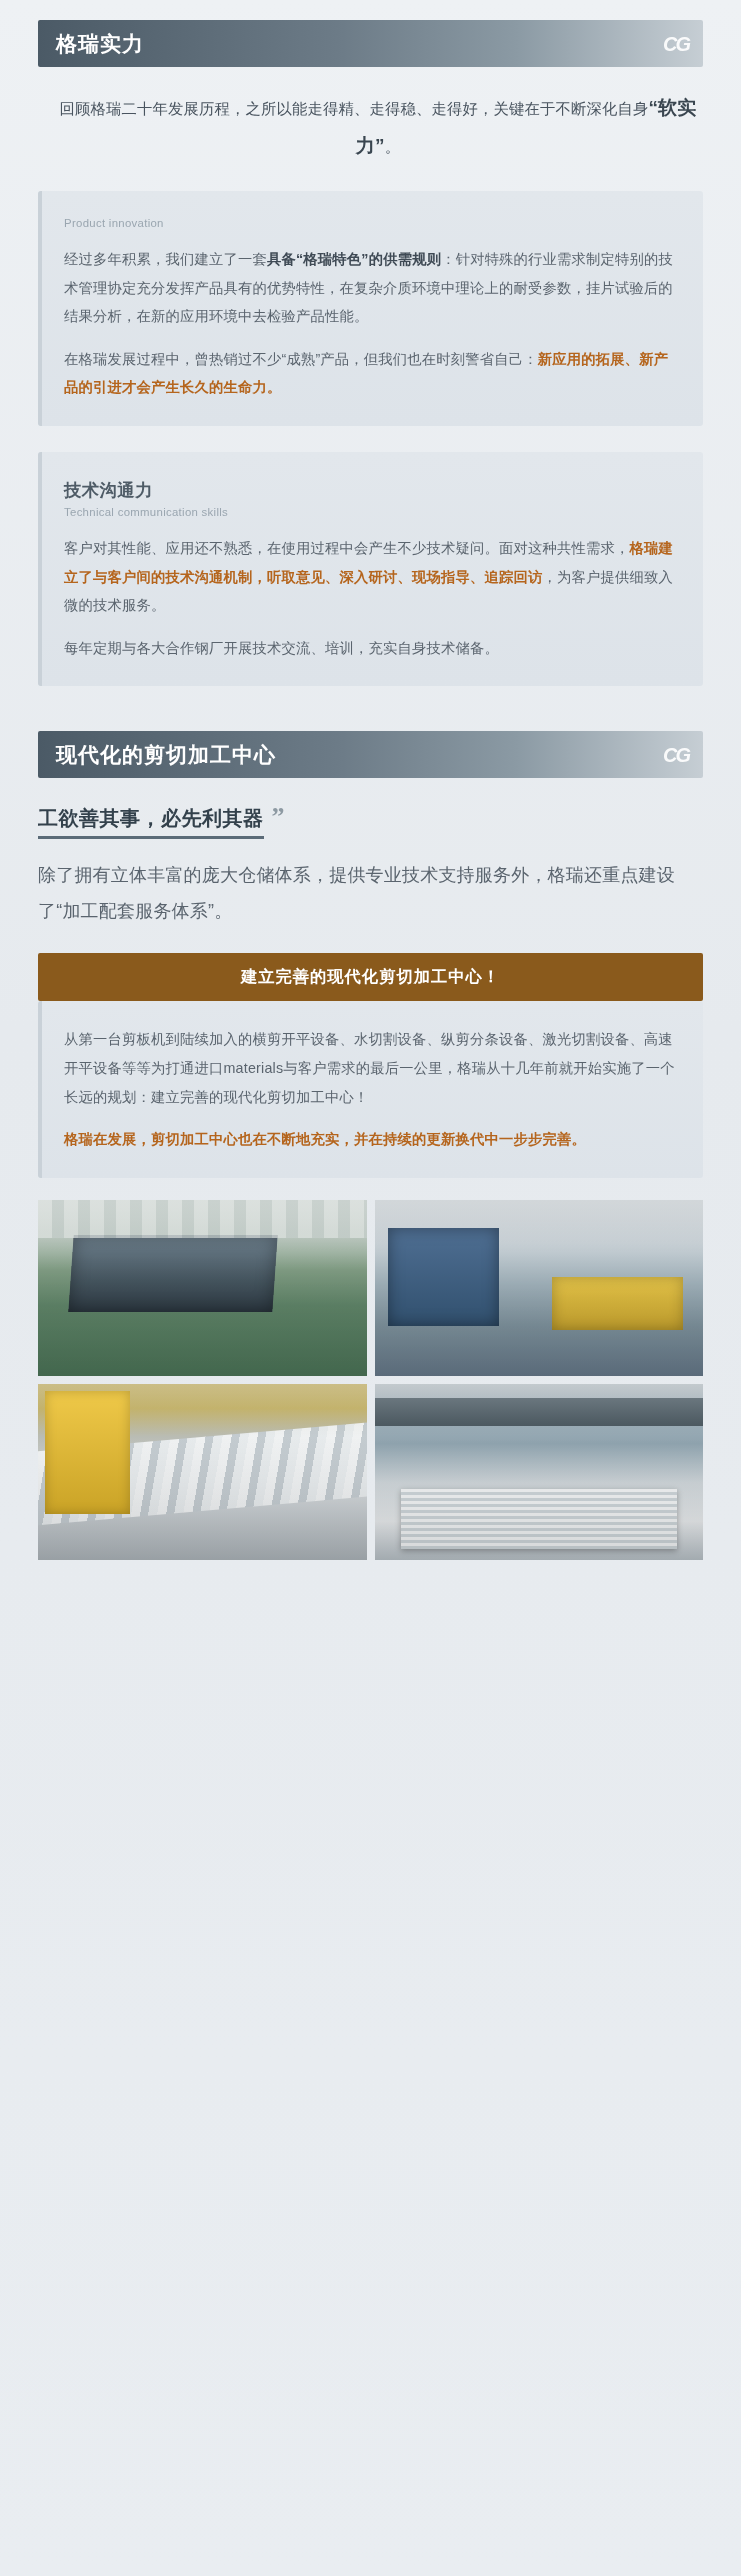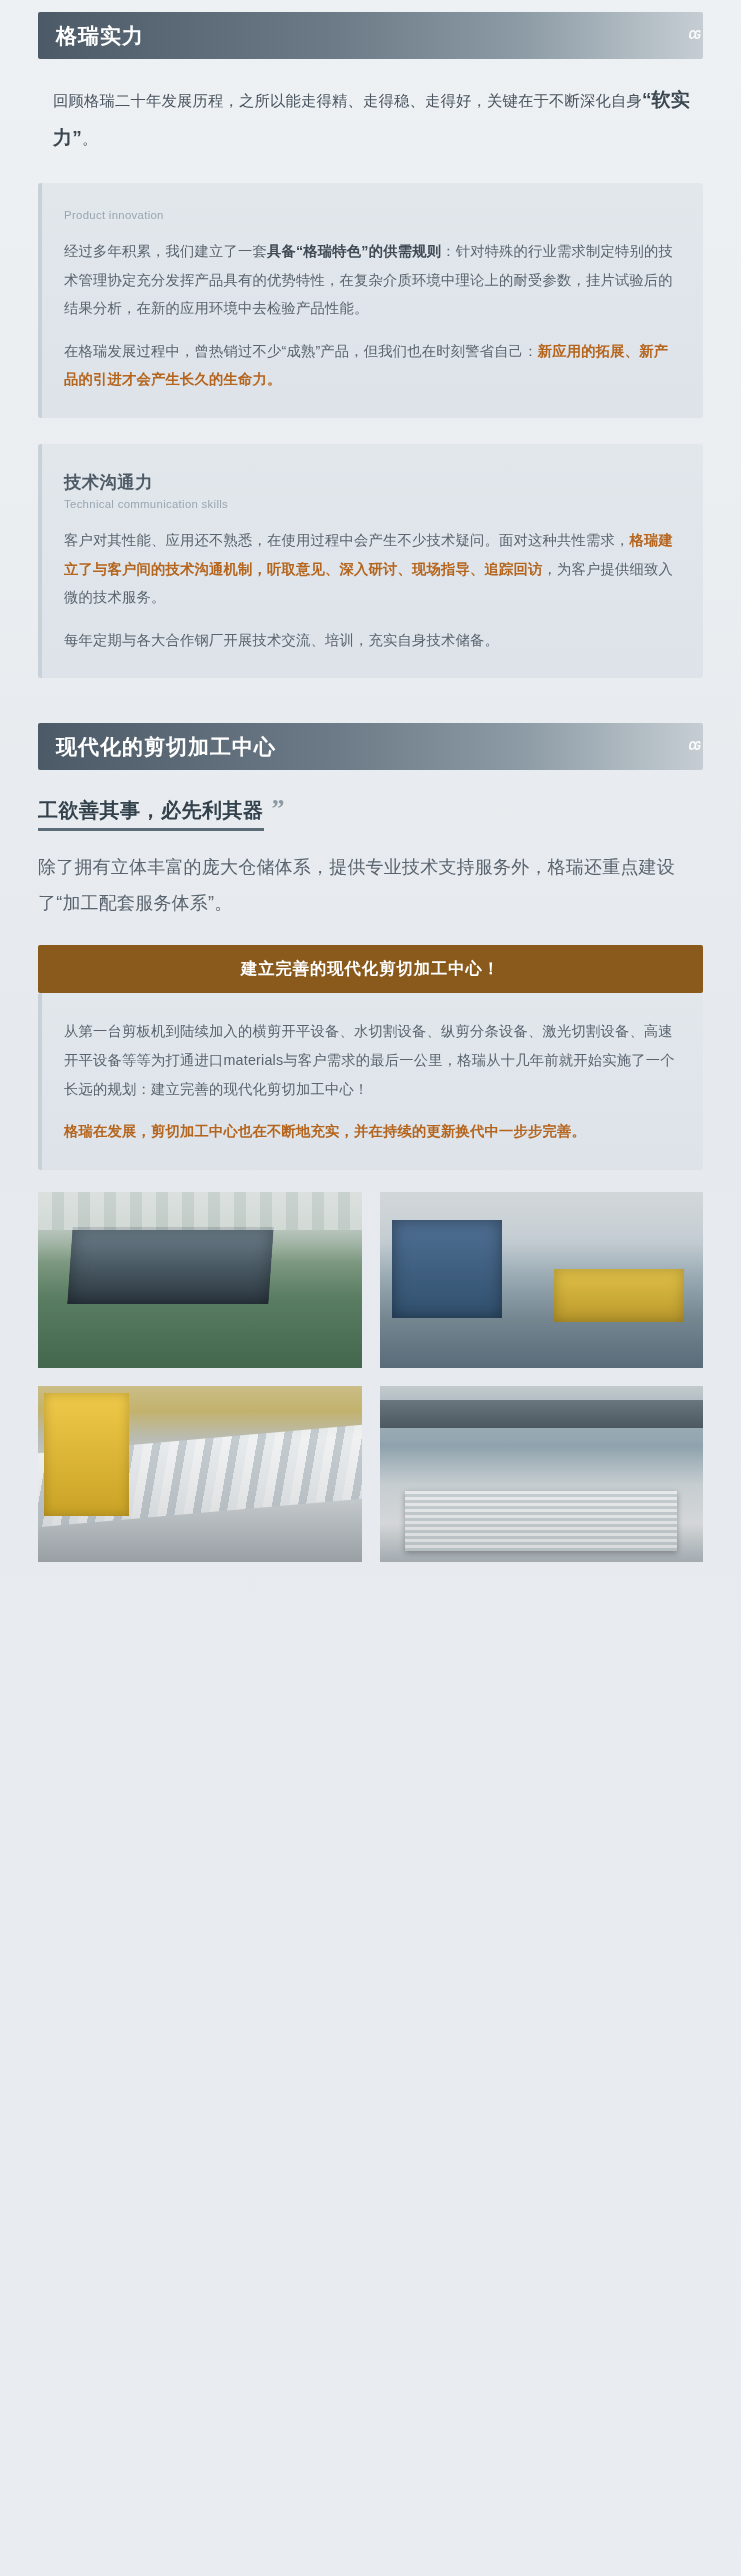--- a/index.html
+++ b/index.html
@@ -12,21 +12,21 @@
     min-height: 2576px;
     font-family: "Liberation Sans", "DejaVu Sans", sans-serif;
     color: #3d4a55;
     -webkit-font-smoothing: antialiased;
   }
   .page {
     position: relative;
     width: 741px;
     min-height: 2576px;
     background: linear-gradient(180deg, #eef1f4 0%, #e6eaee 40%, #e9edf1 100%);
-    padding: 0 0 40px 0;
+    padding: 8px 0 40px 0;
     box-sizing: border-box;
     overflow: hidden;
   }
 
   
   .section-bar {
     position: relative;
     margin: 0 38px;
     height: 47px;
     background: linear-gradient(90deg, #4b5a66 0%, #6c7b87 45%, #8b9aa4 72%, #c6ced4 100%);
@@ -37,42 +37,43 @@
   .section-bar .title {
     color: #ffffff;
     font-size: 21px;
     font-weight: bold;
     letter-spacing: 1px;
     padding-left: 18px;
     line-height: 1;
   }
   .section-bar .cg-logo {
     position: absolute;
-    right: 4px;
+    right: 14px;
     top: 50%;
     transform: translateY(-50%);
-    font-size: 12px;
+    font-size: 20px;
     font-weight: bold;
     font-style: italic;
     color: #ffffff;
     opacity: .92;
     letter-spacing: -2px;
-    font-family: Liberation Mono, monospace;
+    font-family: Liberation Sans, sans-serif;
   }
   .section-bar.first {
     margin-top: 12px;
   }
 
   
   .intro {
     margin: 22px 38px 0 53px;
     font-size: 15.3px;
     line-height: 2;
     color: #49545f;
     letter-spacing: 0.2px;
+    text-align: center;
   }
   .intro .accent {
     font-size: 19px;
     font-weight: bold;
     color: #3a4650;
   }
 
   
   .card {
     position: relative;
@@ -165,21 +166,21 @@
   .card.plain {
     margin-top: 0;
     padding-top: 24px;
   }
 
   
   .photo-grid {
     margin: 22px 38px 0 38px;
     display: grid;
     grid-template-columns: 1fr 1fr;
-    gap: 18px;
+    gap: 8px;
   }
   .photo {
     position: relative;
     height: 176px;
     overflow: hidden;
     background: #8d9aa0;
   }
   .photo .cap {
     position: absolute;
     left: 4px;

